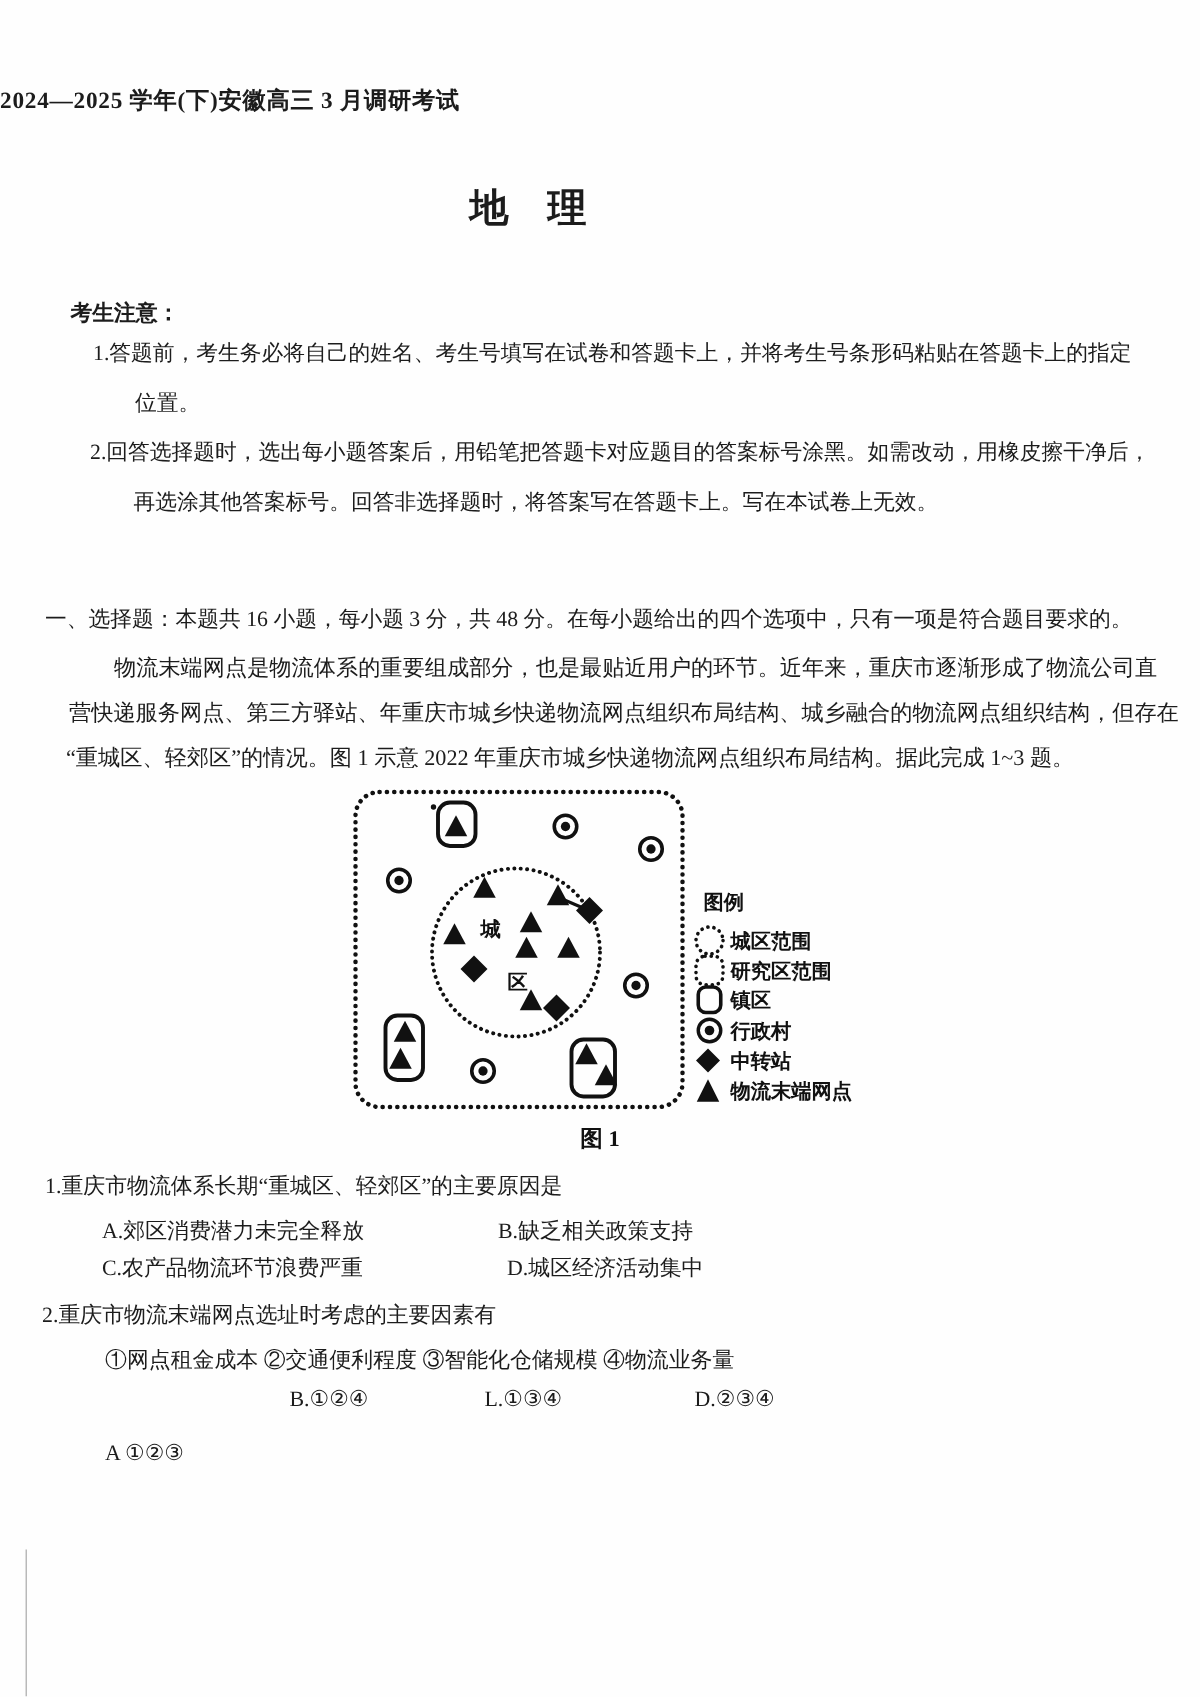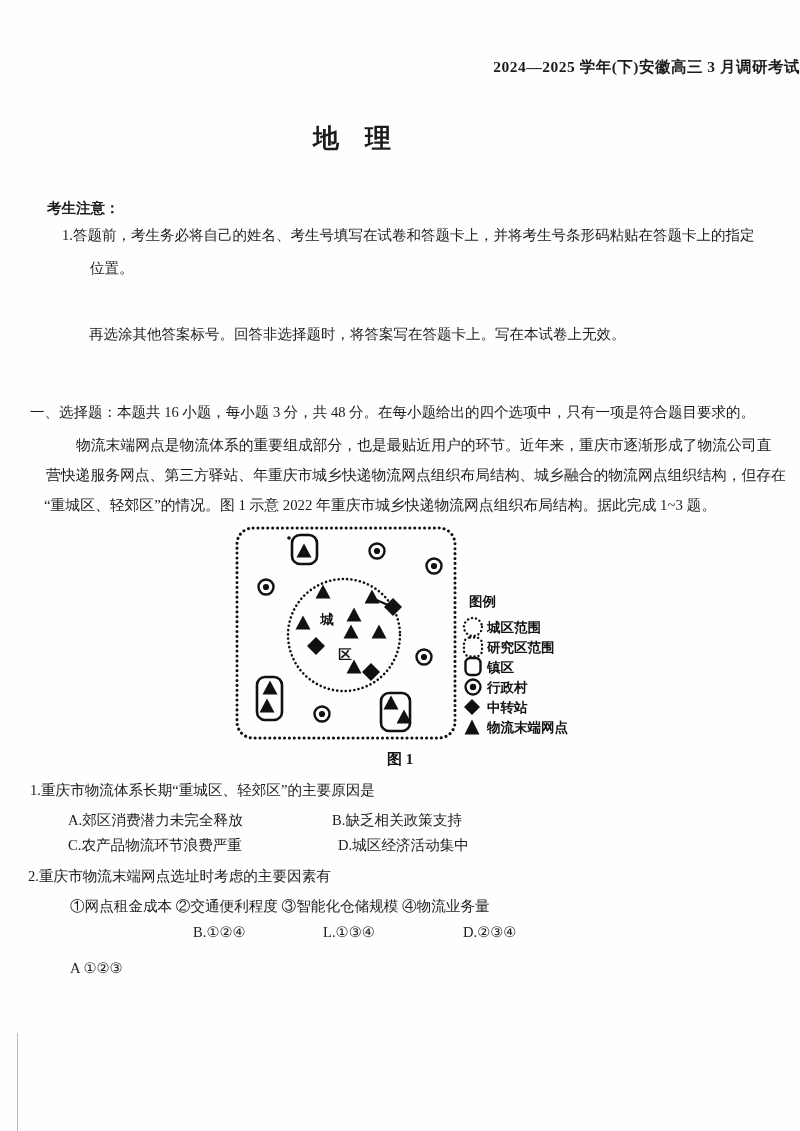--- a/index.html
+++ b/index.html
@@ -4,21 +4,21 @@
 <style>
   html,body{margin:0;padding:0;}
   body{
     width:800px;height:1131px;
     background:#ffffff;
     font-family:"Liberation Serif","DejaVu Serif",serif;
     color:#1c1c1c;
   }
   .page{position:relative;width:800px;height:1131px;background:#fefefe;overflow:hidden;}
   .abs{position:absolute;white-space:nowrap;}
-  .doc-header{top:57px;left:0;width:800px;text-align:right;font-size:15.5px;font-weight:bold;letter-spacing:.5px;}
+  .doc-header{top:57px;left:0;width:800px;text-align:left;font-size:15.5px;font-weight:bold;letter-spacing:.5px;}
   .doc-title{top:121px;left:0;width:704px;text-align:center;font-size:26px;font-weight:bold;}
   .notice-heading{top:199px;left:47px;font-size:14.5px;font-weight:bold;}
   .n1{top:226px;left:62px;font-size:14.5px;}
   .n2{top:259px;left:90px;font-size:14.5px;}
   .n3{top:292px;left:60px;font-size:14.5px;}
   .n4{top:325px;left:89px;font-size:14.5px;}
   .n5{top:357px;left:59px;font-size:14.5px;}
   .section-heading{top:403px;left:30px;font-size:14.5px;}
   .p1{top:436px;left:76px;font-size:14.8px;}
   .p2{top:466px;left:46px;font-size:14.8px;}
@@ -42,20 +42,21 @@
 <body>
 
 <div class="page">
 
   <div class="abs doc-header">2024—2025 学年(下)安徽高三 3 月调研考试</div>
   <div class="abs doc-title">地　理</div>
 
   <div class="abs notice-heading">考生注意：</div>
   <div class="abs n1">1.答题前，考生务必将自己的姓名、考生号填写在试卷和答题卡上，并将考生号条形码粘贴在答题卡上的指定</div>
   <div class="abs n2">位置。</div>
+  <div class="abs n3">2.回答选择题时，选出每小题答案后，用铅笔把答题卡对应题目的答案标号涂黑。如需改动，用橡皮擦干净后，</div>
   <div class="abs n4">再选涂其他答案标号。回答非选择题时，将答案写在答题卡上。写在本试卷上无效。</div>
 
   <div class="abs section-heading">一、选择题：本题共 16 小题，每小题 3 分，共 48 分。在每小题给出的四个选项中，只有一项是符合题目要求的。</div>
 
   <div class="abs p1">物流末端网点是物流体系的重要组成部分，也是最贴近用户的环节。近年来，重庆市逐渐形成了物流公司直</div>
   <div class="abs p2">营快递服务网点、第三方驿站、年重庆市城乡快递物流网点组织布局结构、城乡融合的物流网点组织结构，但存在</div>
   <div class="abs p3">“重城区、轻郊区”的情况。图 1 示意 2022 年重庆市城乡快递物流网点组织布局结构。据此完成 1~3 题。</div>
 
   <div class="abs figure-wrap">
     <svg width="390" height="248" viewBox="0 0 390 248">

